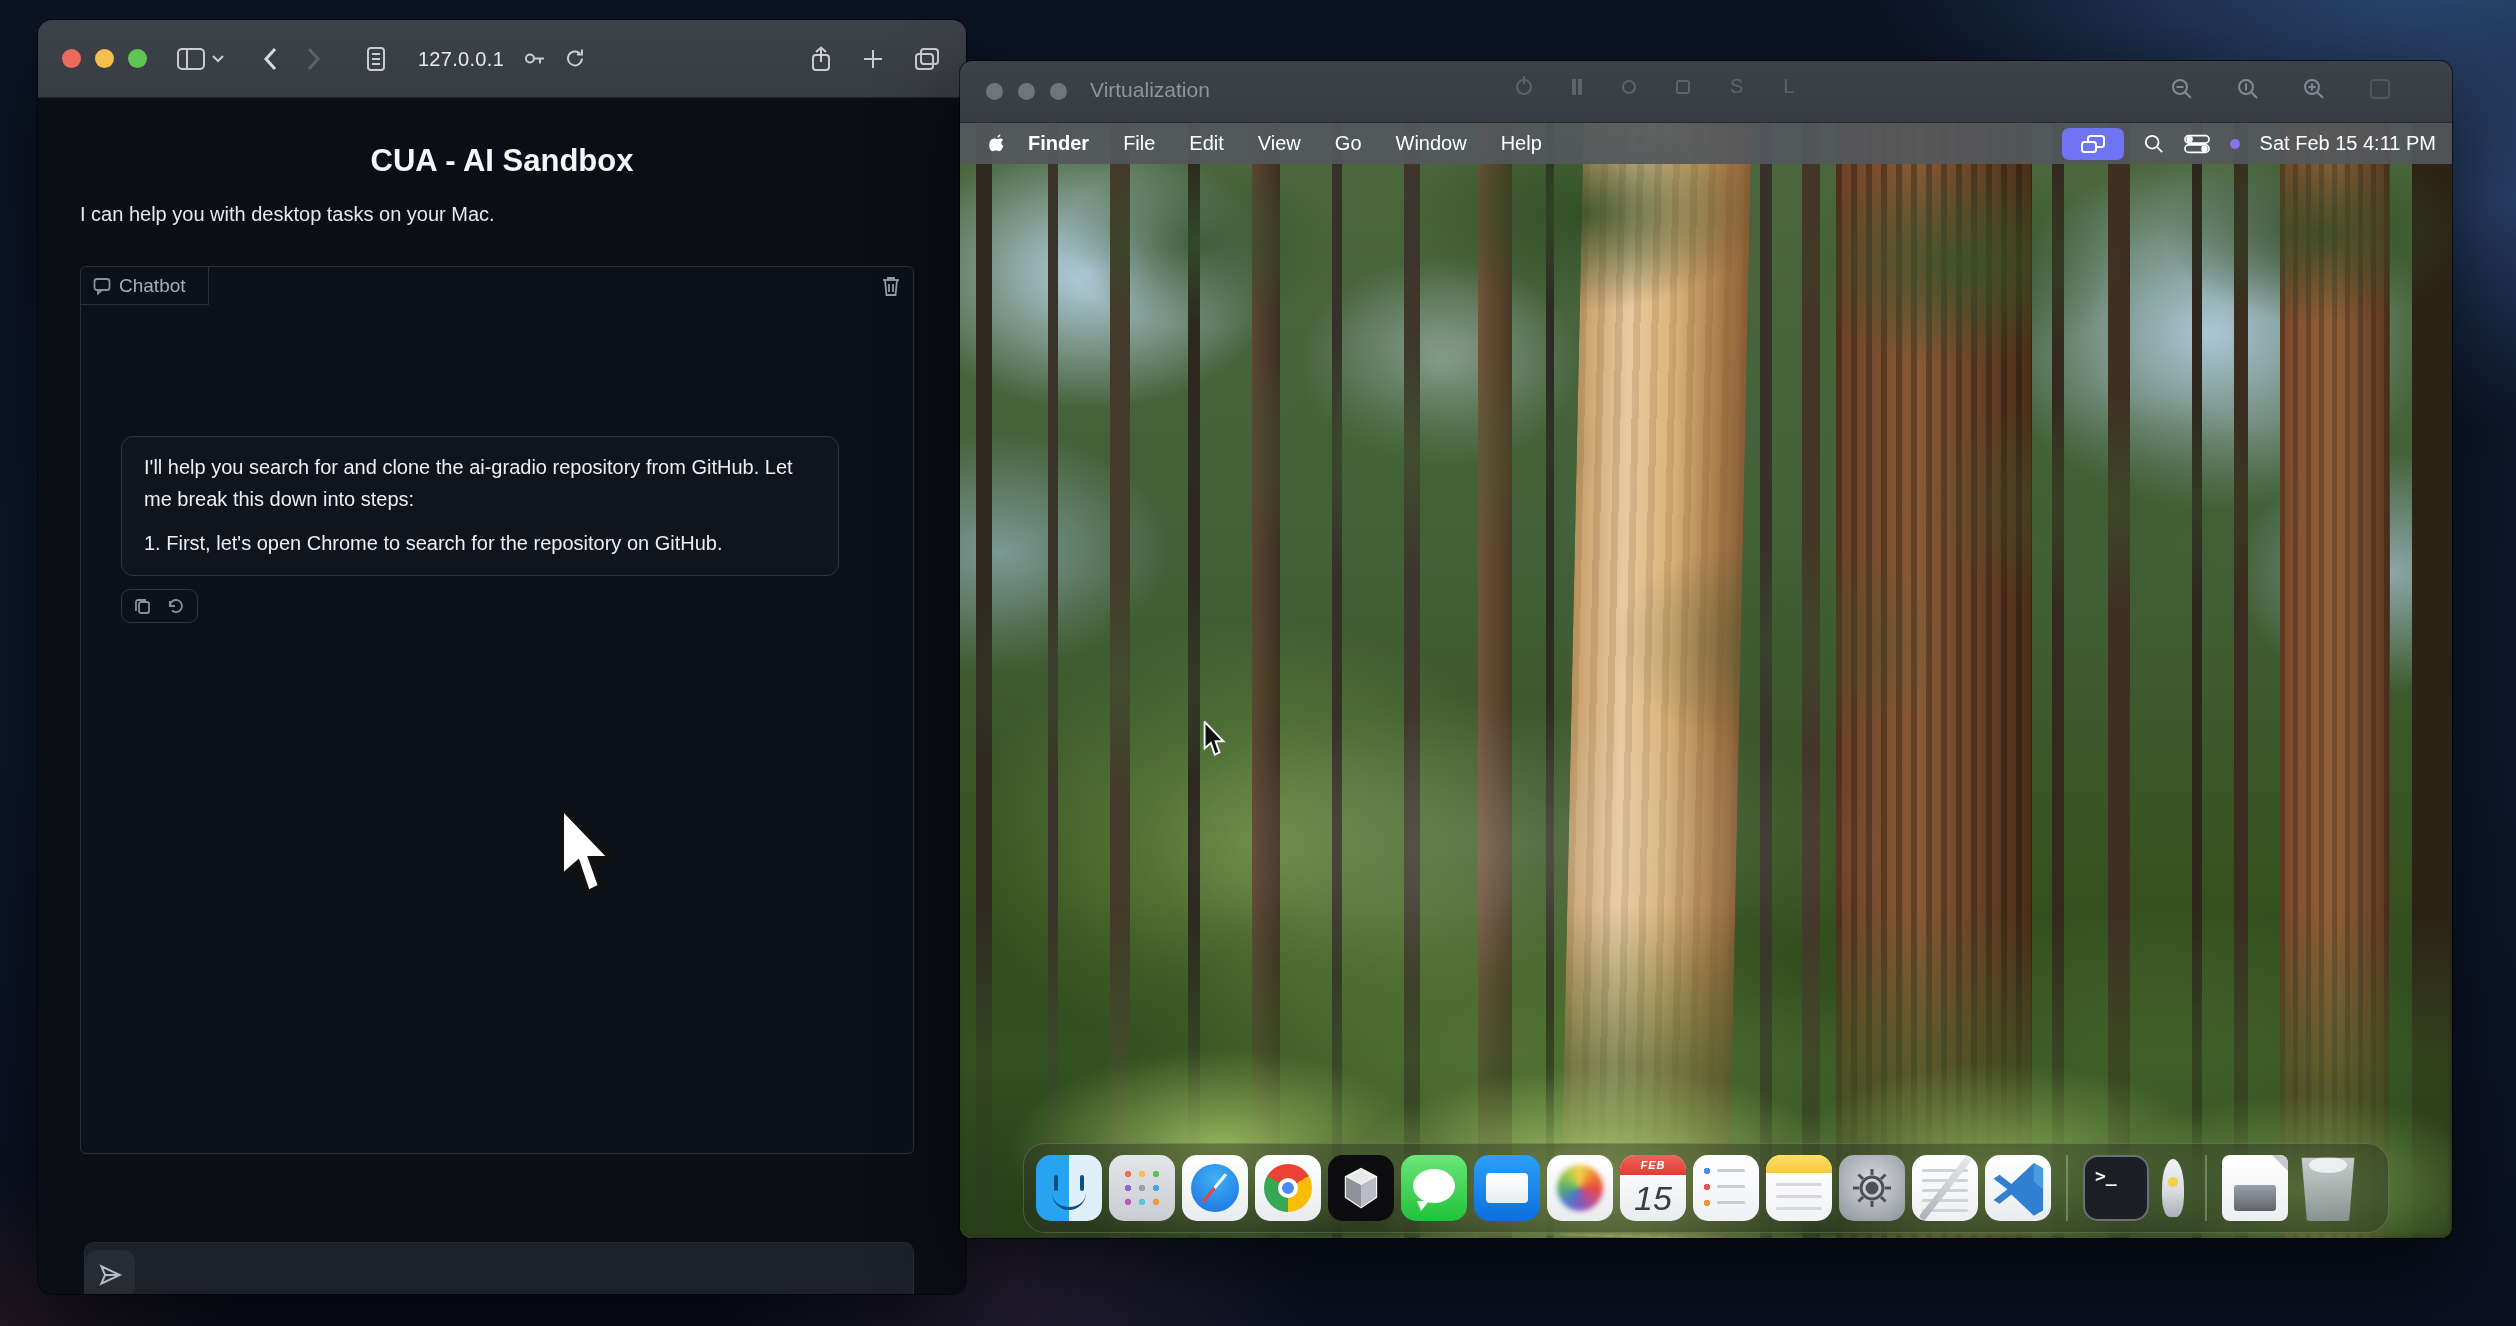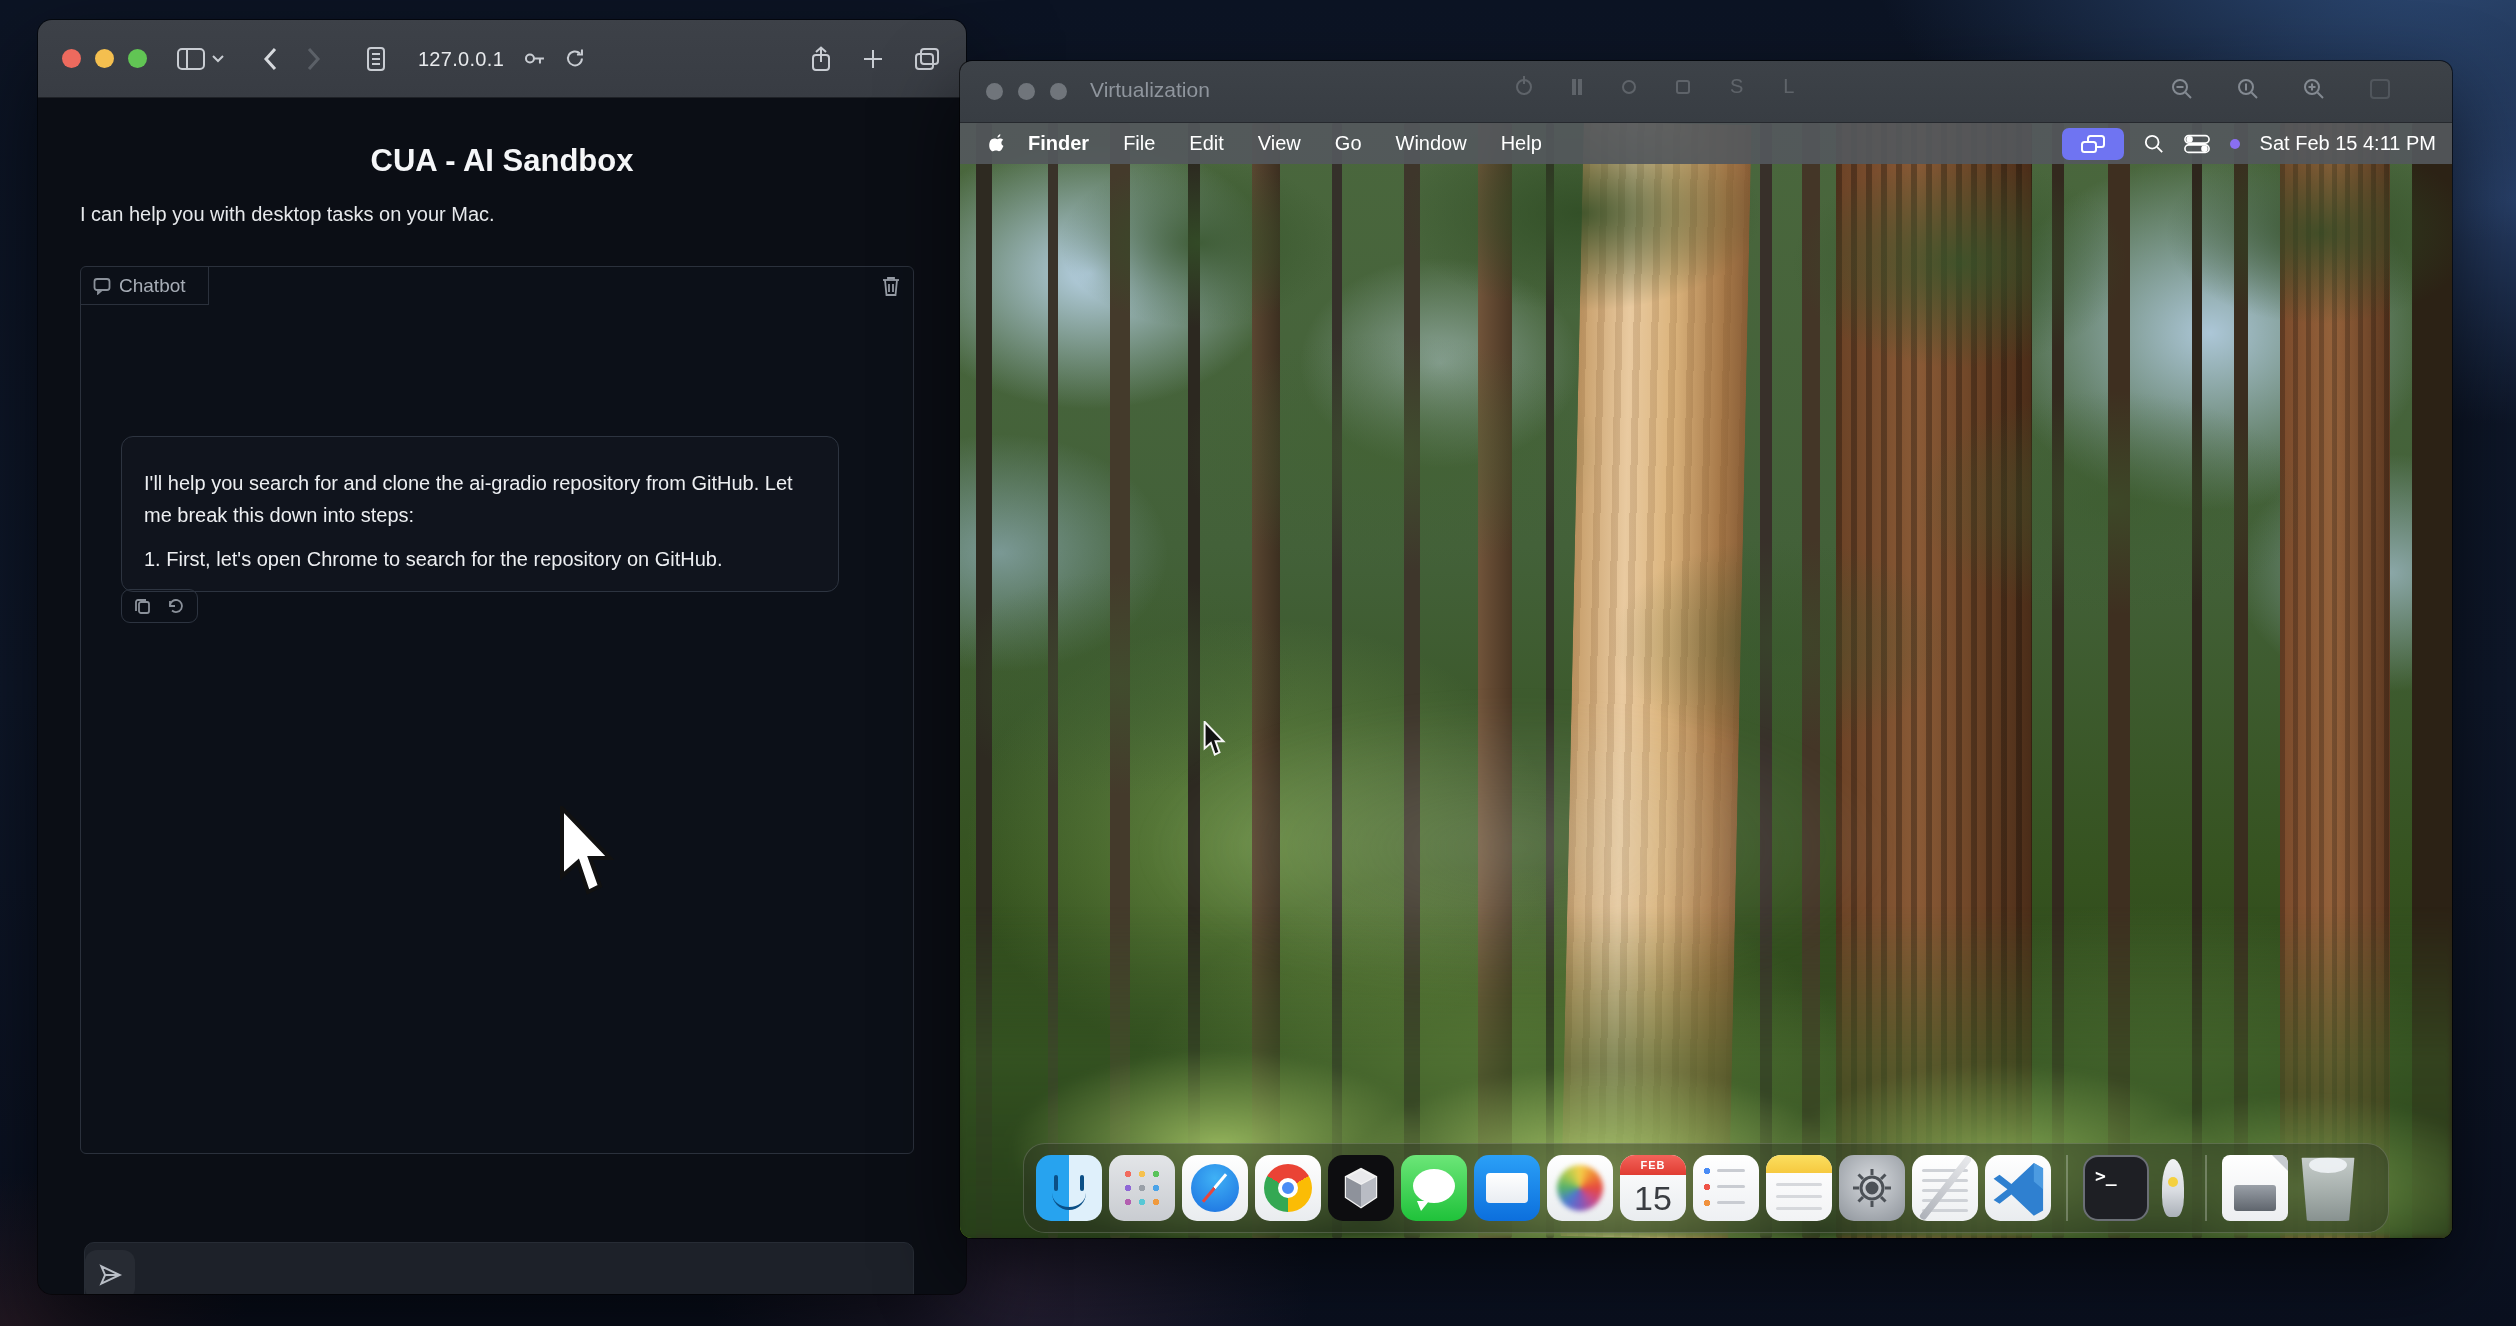--- a/index.html
+++ b/index.html
@@ -37,21 +37,21 @@
   .gr-title{position:absolute;left:0;right:0;top:44px;text-align:center;color:#f5f6f8;font-size:31px;font-weight:800;}
   .gr-sub{position:absolute;left:42px;top:104px;color:#e6e8eb;font-size:20px;}
   .panel{position:absolute;left:42px;top:167px;width:834px;height:888px;border:1px solid #2b313c;border-radius:6px;background:#0c1018;}
   .panel-tab{position:absolute;left:0;top:0;width:128px;height:38px;border-right:1px solid #2b313c;border-bottom:1px solid #2b313c;
     display:flex;align-items:center;gap:8px;padding-left:12px;color:#a7adb6;font-size:19px;}
   .panel-trash{position:absolute;right:12px;top:8px;color:#989ea7;}
   .u-row{position:absolute;right:34px;top:60px;max-width:720px;}
   .u-bubble{background:#545b64;color:#f4f5f7;font-size:20px;line-height:1.4;padding:15px 22px;border-radius:12px 12px 4px 12px;white-space:nowrap;}
   .b-bubble{position:absolute;left:40px;top:169px;width:718px;background:#10141d;border:1px solid #2d3440;border-radius:12px;
     color:#eceef1;font-size:20px;line-height:1.6;padding:14px 22px 16px;}
-  .b-bubble p{margin:16px 0 12px;}
+  .b-bubble p{margin:0 0 12px;}
   .b-bubble p:last-child{margin:0;}
   .act-row{position:absolute;left:40px;top:322px;display:flex;gap:16px;border:1px solid #2d3440;border-radius:9px;padding:7px 12px;color:#8b919a;}
   .inputrow{position:absolute;left:46px;top:1143px;width:830px;height:66px;background:#1d2129;border:1px solid #272c35;border-radius:10px;display:flex;align-items:center;}
   .inputrow input{flex:1;background:transparent;border:none;outline:none;color:#d7dae0;font-size:21px;padding:0 24px;font-family:"Liberation Sans",sans-serif;}
   .inputrow input::placeholder{color:#6e7582;}
   .sendbtn{width:50px;height:50px;margin-right:9px;border-radius:12px;background:#272b33;display:flex;align-items:center;justify-content:center;color:#b9bec6;cursor:pointer;}
 
   
   .vm{position:absolute;left:960px;top:61px;width:1492px;height:1177px;border-radius:12px;background:#000;
     box-shadow:0 34px 80px rgba(0,0,0,.6),0 0 0 1px rgba(0,0,0,.6);}
@@ -127,21 +127,21 @@
   .mb-finder{font-weight:700;}
   .mb-right{position:absolute;right:16px;top:0;height:41px;display:flex;align-items:center;gap:20px;}
   .mb-pill{width:62px;height:32px;border-radius:7px;background:#6f74f2;display:flex;align-items:center;justify-content:center;}
   .mb-clock{font-size:20px;white-space:nowrap;}
   .siri-dot{width:10px;height:10px;border-radius:50%;background:#8a6ff0;}
 
   
   .dock{position:absolute;left:63px;bottom:5px;width:1366px;height:90px;background:rgba(44,50,36,.45);
     border:1px solid rgba(255,255,255,.16);border-radius:22px;display:flex;align-items:center;gap:7px;padding:0 12px;}
   .dk{width:66px;height:66px;border-radius:15px;position:relative;flex:0 0 auto;cursor:pointer;}
-  .dk-white{background:linear-gradient(#ffffff,#e9ecef);}
+  .dk-white{background:linear-gradient(#ffffff,#e9ecef);font-style:italic;}
   .dock-sep{width:2px;height:66px;background:rgba(255,255,255,.25);margin:0 8px;flex:0 0 auto;}
   
   .dk-finder{background:linear-gradient(90deg,#27a3ef 0 50%,#dff0fb 50% 100%);overflow:hidden;}
   .dk-finder:before{content:"";position:absolute;left:18px;top:20px;width:4px;height:16px;background:#0b4f86;box-shadow:26px 0 0 #0b4f86;border-radius:2px;}
   .dk-finder:after{content:"";position:absolute;left:16px;top:30px;width:34px;height:22px;border:3px solid #0b4f86;border-top:none;border-left:none;border-right:none;border-radius:0 0 18px 18px;}
   
   .dk-launch{background:linear-gradient(#e3e5e8,#c9ccd1);}
   .dk-launch:before{content:"";position:absolute;inset:10px;background:
     radial-gradient(5px 5px at 9px 9px,#f16b5e 60%,transparent 62%),
     radial-gradient(5px 5px at 23px 9px,#f6c14e 60%,transparent 62%),

